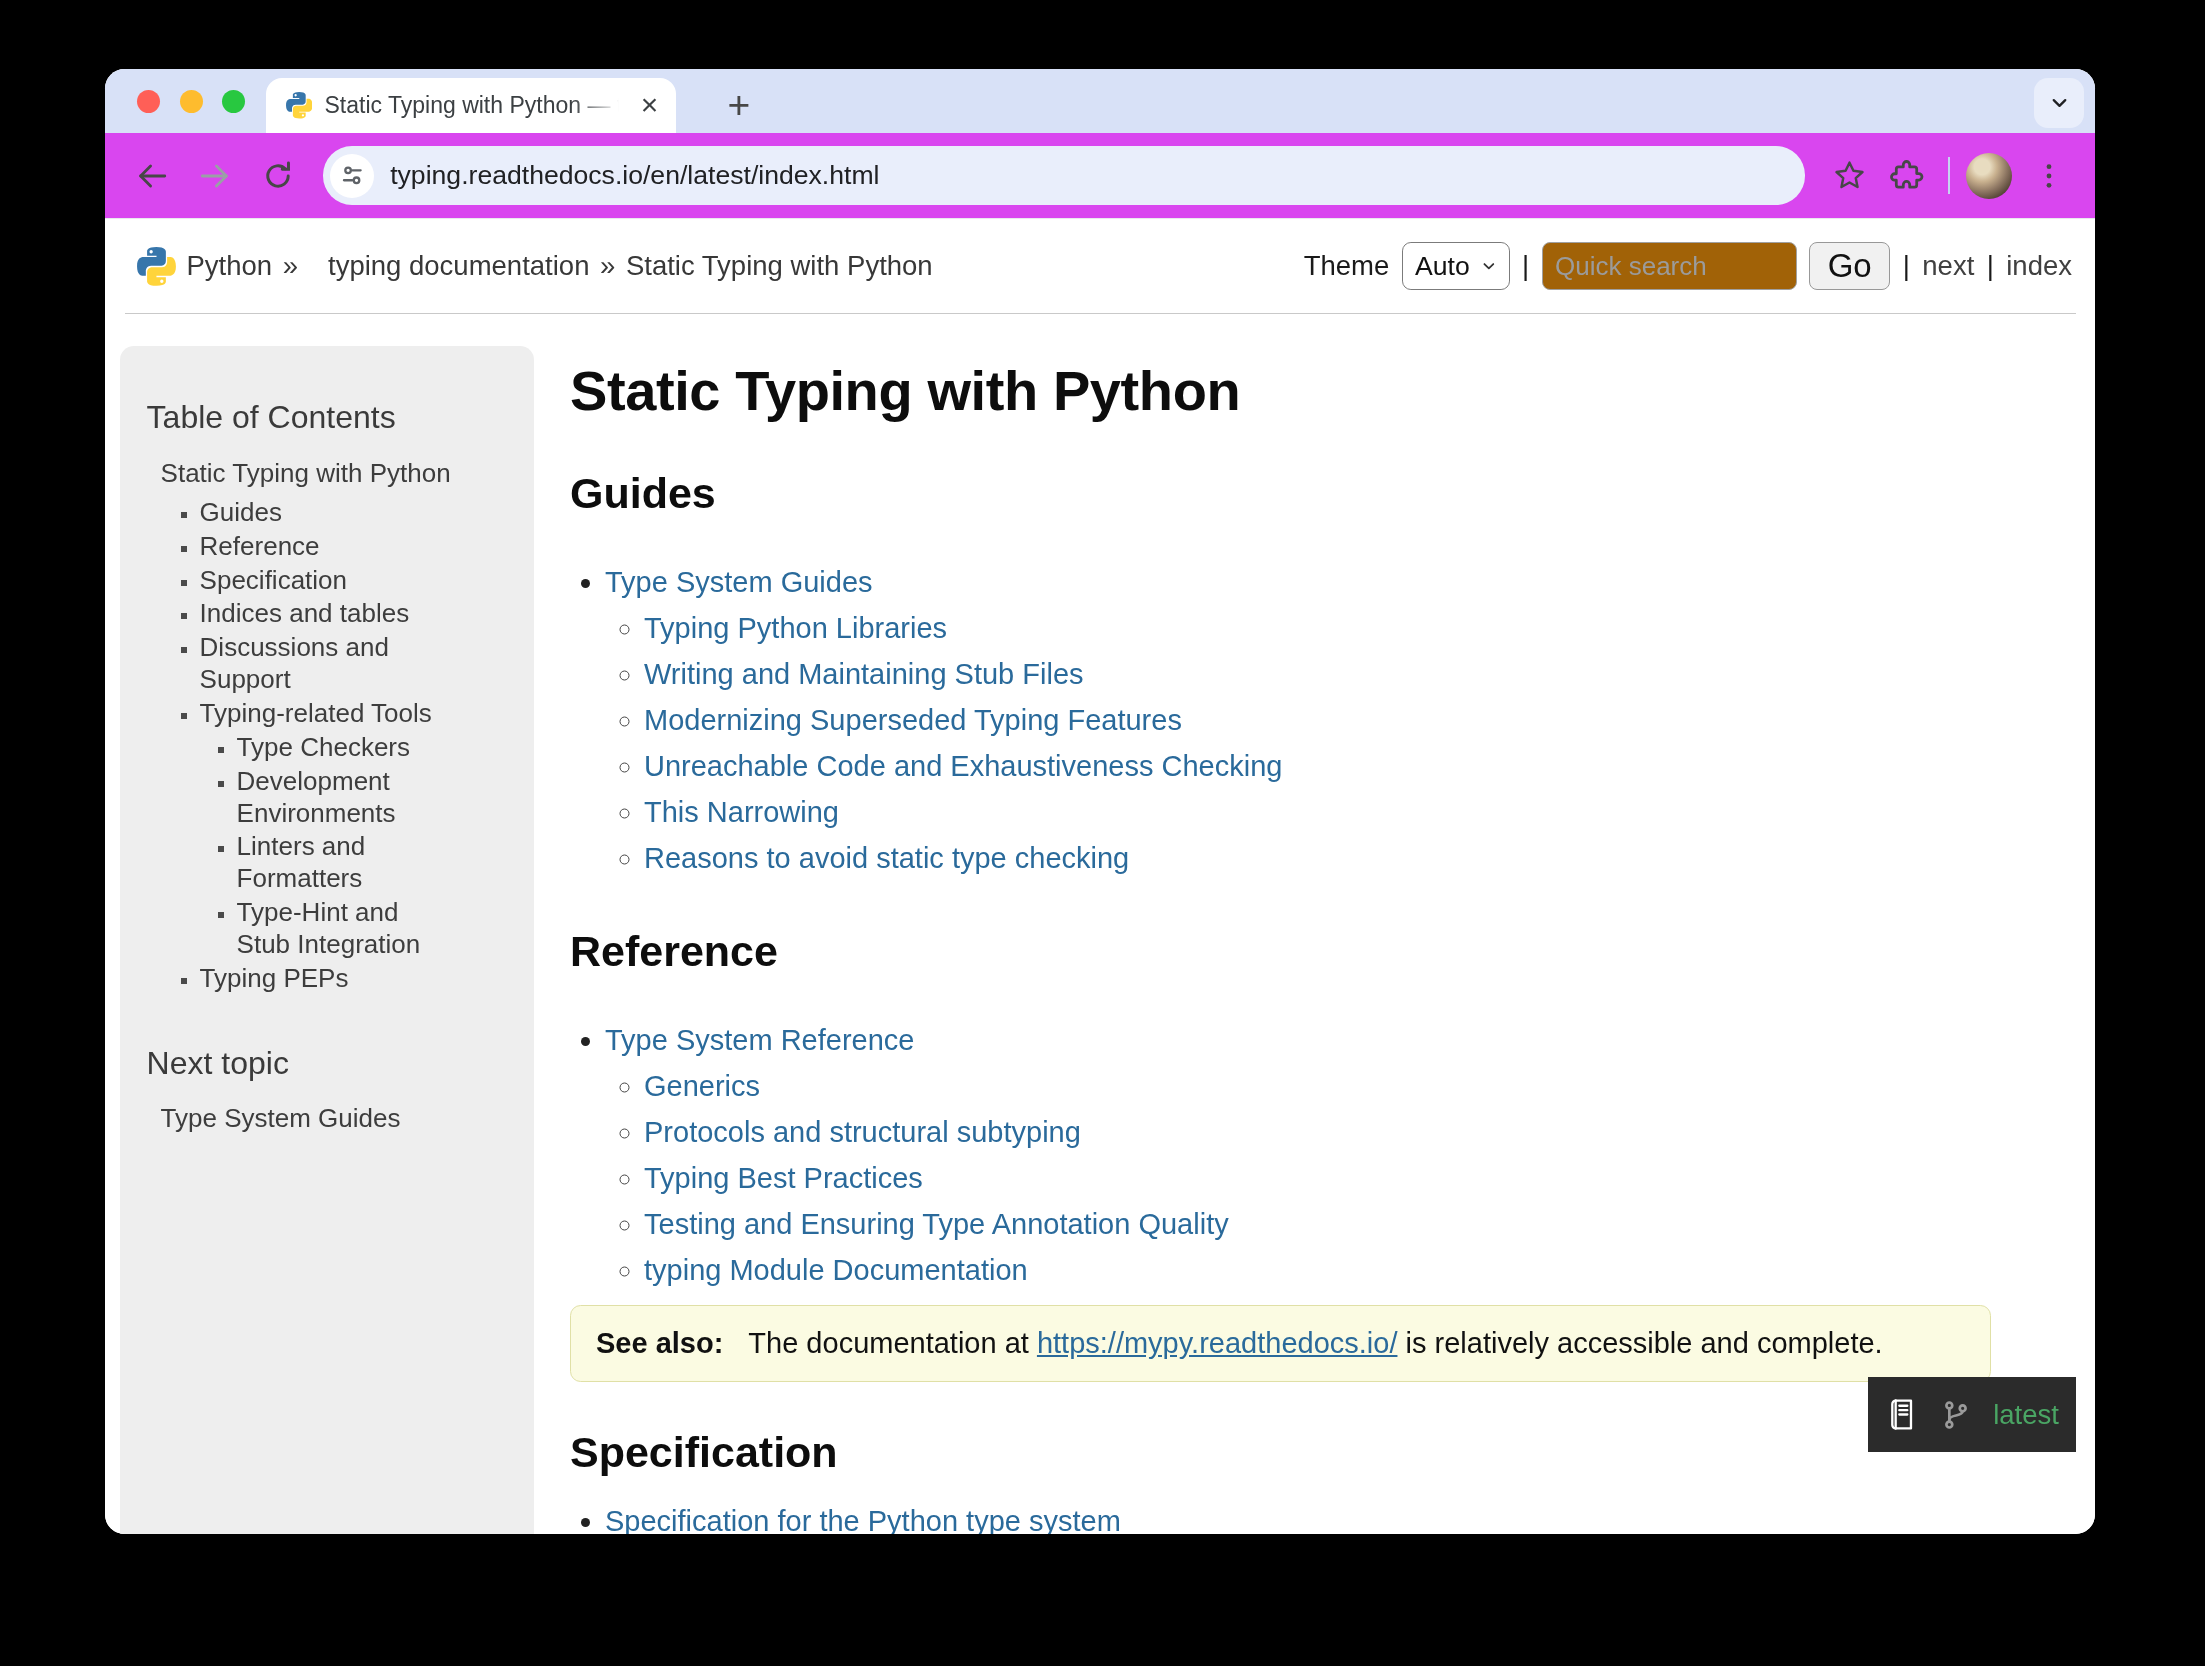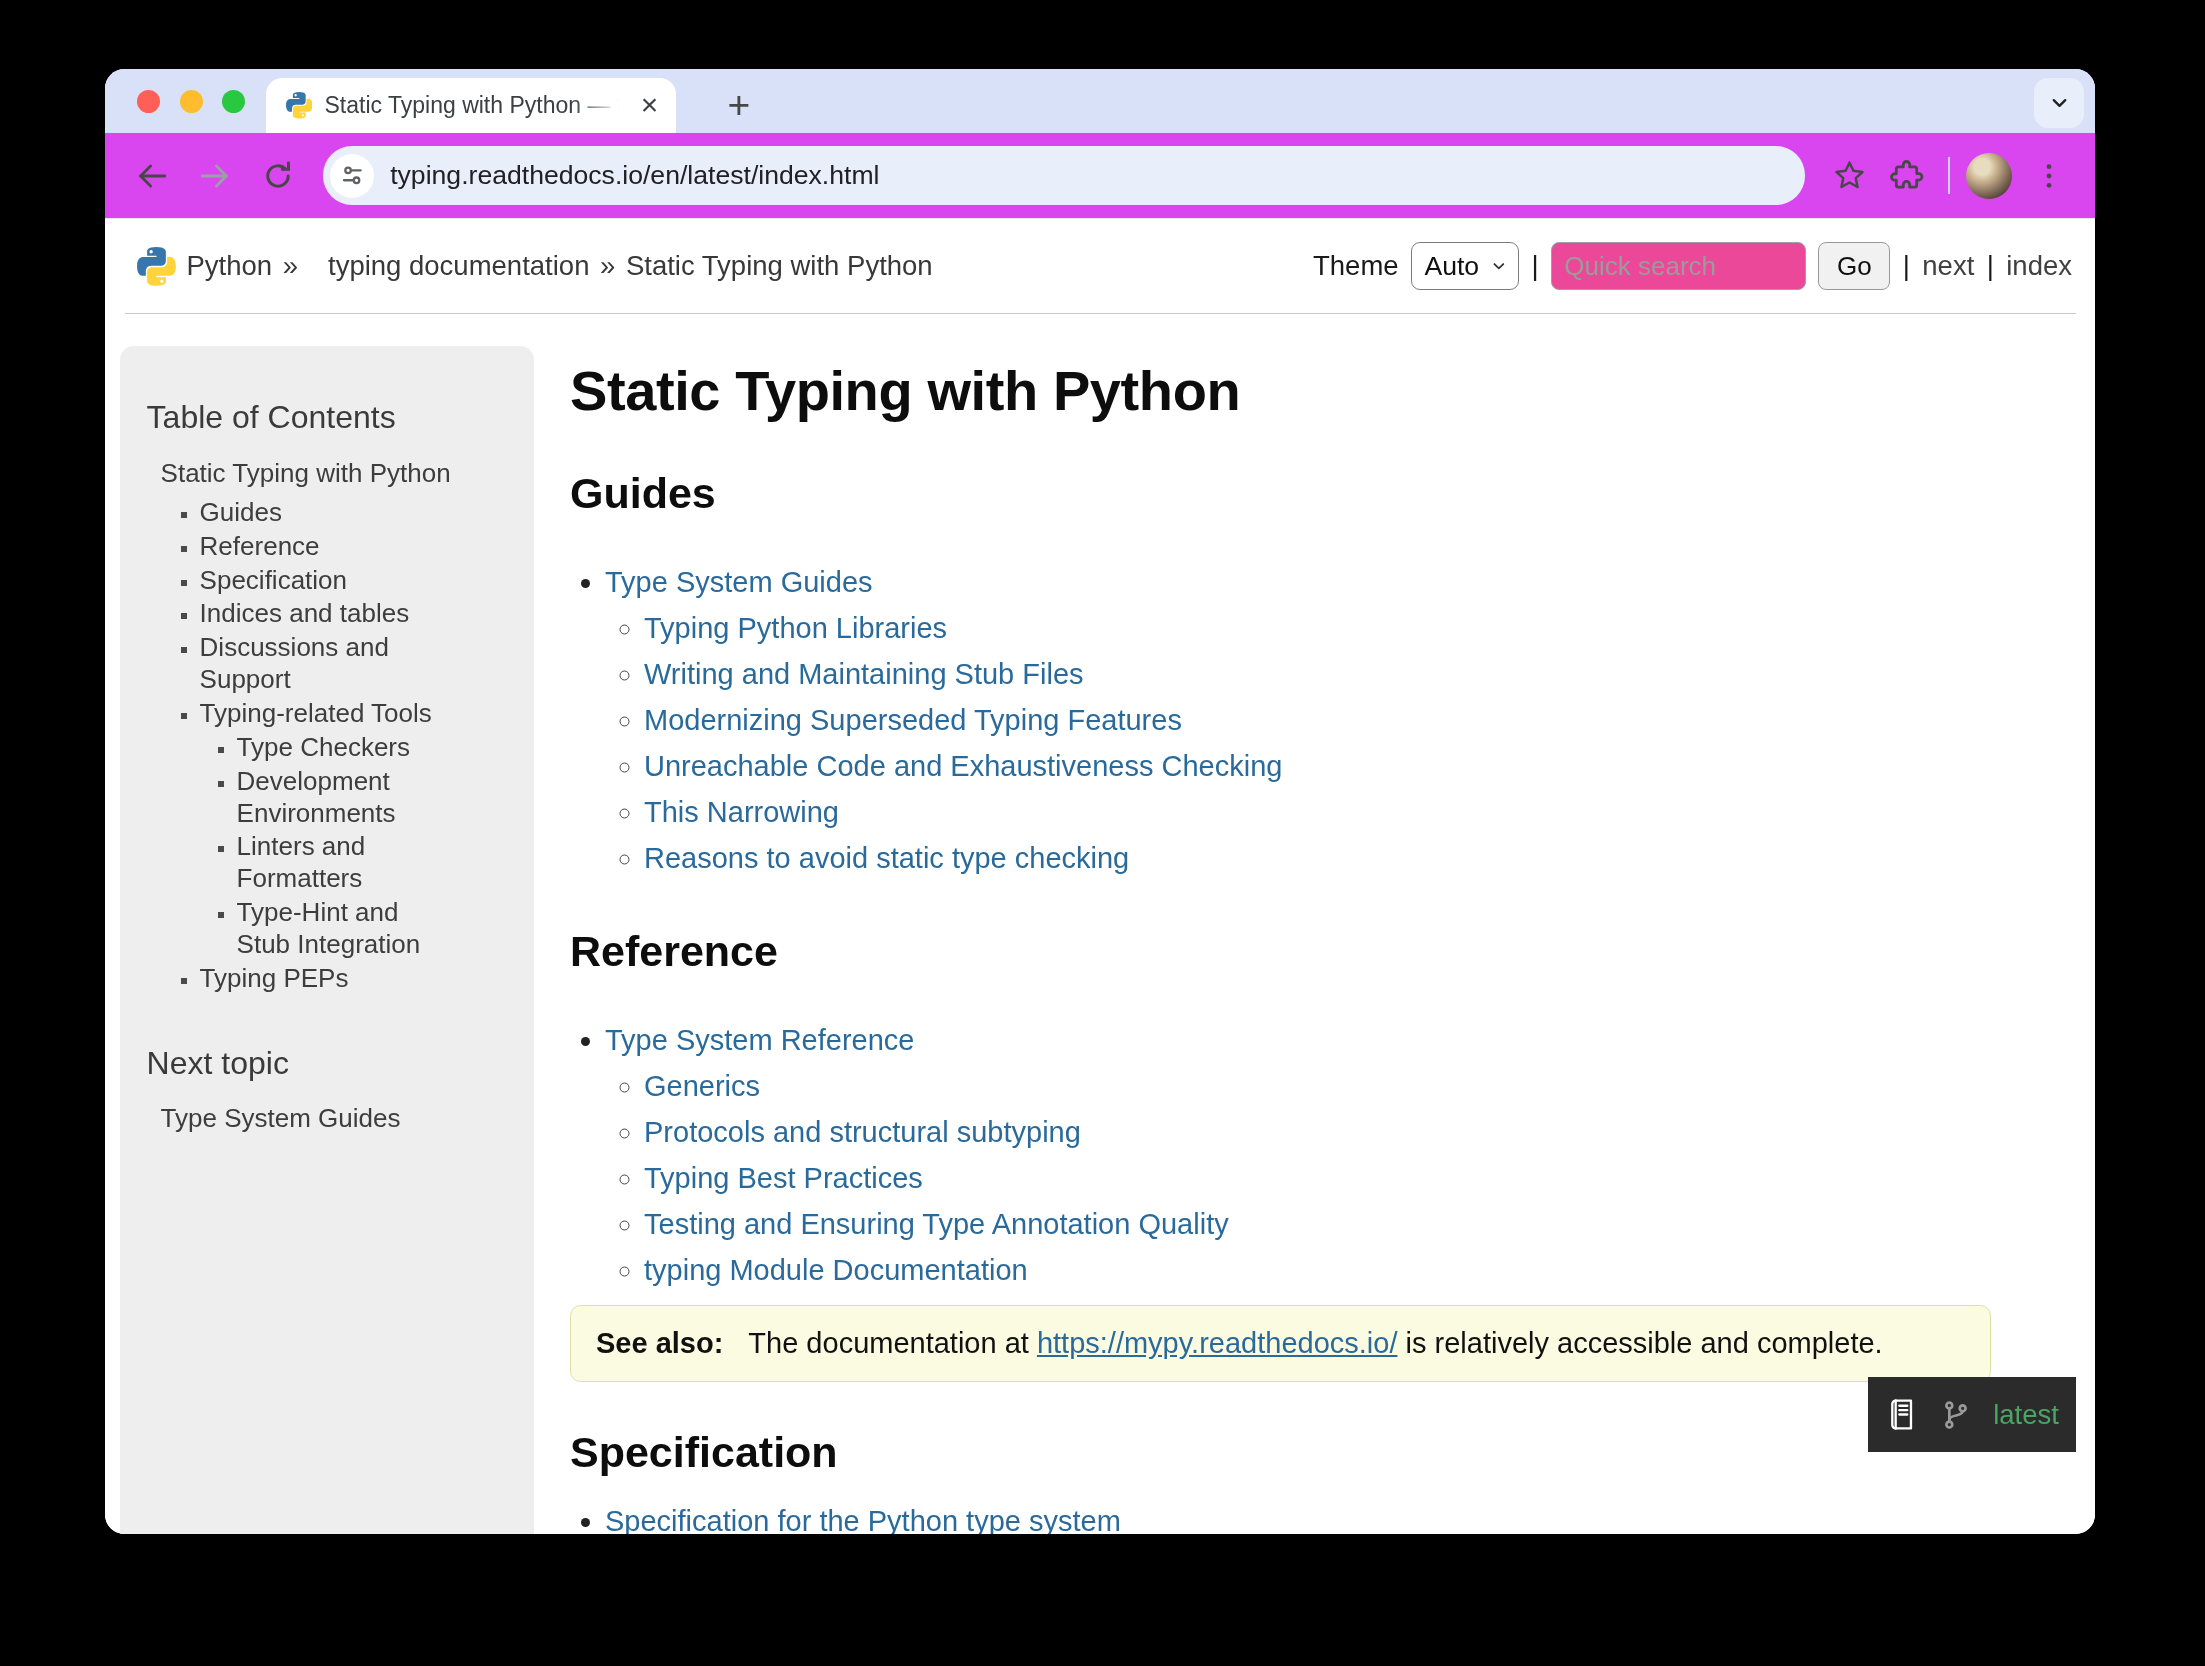--- a/index.html
+++ b/index.html
@@ -46,24 +46,24 @@
                align-items:center;justify-content:space-between;padding:0 3.5px 0 12.4px;}
   .crumbs{display:flex;align-items:center;font-size:27.5px;color:#383838;}
   .crumbs a{color:#383838;text-decoration:none;}
   .pylogo{width:39px;height:39px;margin-right:10.6px;}
   .crumb-sep{margin:0 10.6px;color:#383838;}
   .crumb-sep.wide{margin-right:30px;}
   .hdr-right{display:flex;align-items:center;font-size:27.5px;color:#1a1a1a;gap:12.4px;}
   .theme-select{height:48px;border:1.8px solid #7b7b7b;border-radius:8.9px;background:#fff;
                 display:flex;align-items:center;gap:10.6px;padding:0 10.6px 0 12.4px;font-size:26.6px;color:#111;}
   .qsearch{width:255px;height:48px;border:1.8px solid #a0a0a0;border-radius:8px;font-size:26px;
-           padding:0 12.4px;color:#111;font-family:"Liberation Sans",sans-serif;background:#ec4899;}
+           padding:0 12.4px;color:#111;font-family:"Liberation Sans",sans-serif;background:#a16207;}
   .qsearch::placeholder{color:#9b9b9b;}
   .go-btn{height:48px;border:1.8px solid #989898;border-radius:8px;background:#f1f1f1;
-          font-size:26px;color:#111;padding:0 17.7px;font-family:"Liberation Sans",sans-serif;}
+          font-size:33px;color:#111;padding:0 17.7px;font-family:"Liberation Sans",sans-serif;}
   .hdr-link{color:#404040;text-decoration:none;}
   .pipe{color:#1a1a1a;}
 
   
   .sidebar{position:absolute;left:15px;top:127px;width:414px;bottom:-35px;background:#eeeeee;
            border-radius:14px;padding:41px 25px 35px 26.6px;color:#3d3d3d;}
   .sidebar h3{font-size:32px;font-weight:500;color:#3a3a3a;margin:12px 0 21px 0;}
   .sidebar a{color:#3d3d3d;text-decoration:none;}
   .toc-root{font-size:26px;line-height:32px;padding-left:14px;margin:0;list-style:none;}
   ul.toc1{list-style:square;padding-left:39px;margin:7px 0 0 0;}

